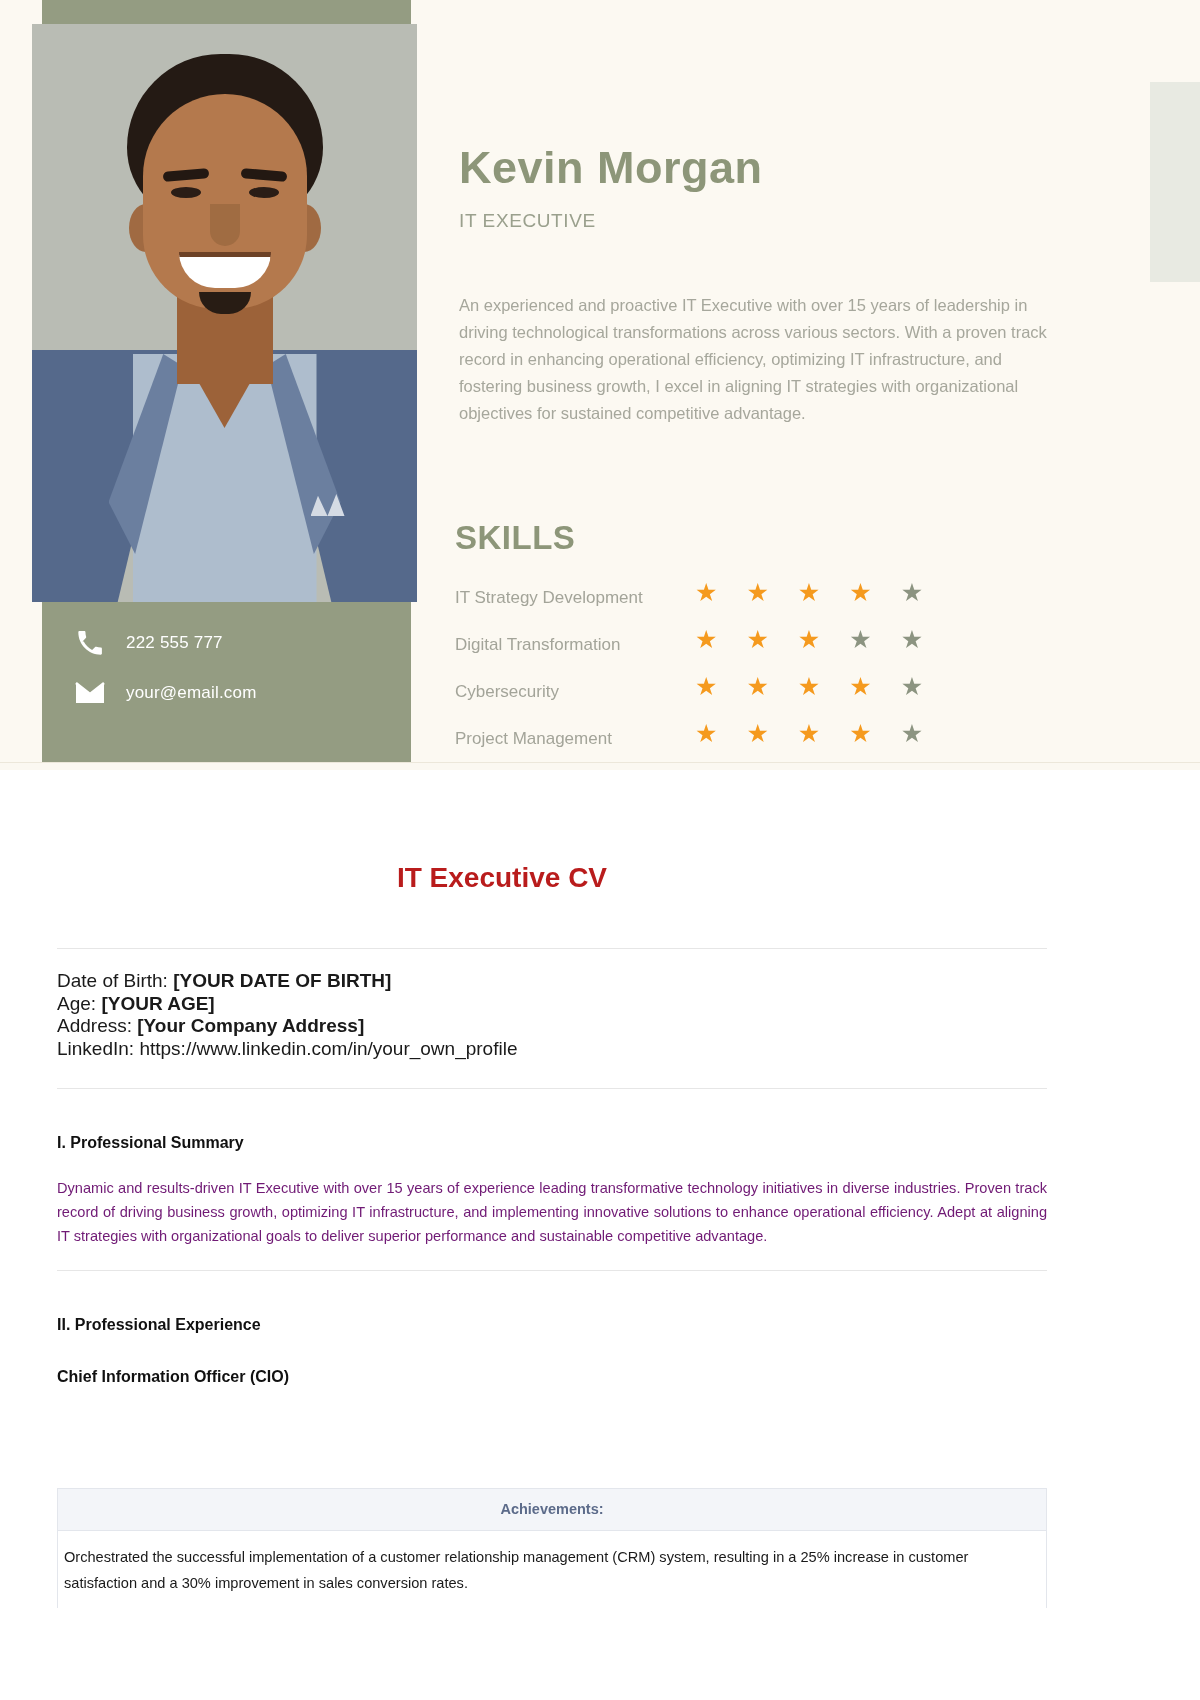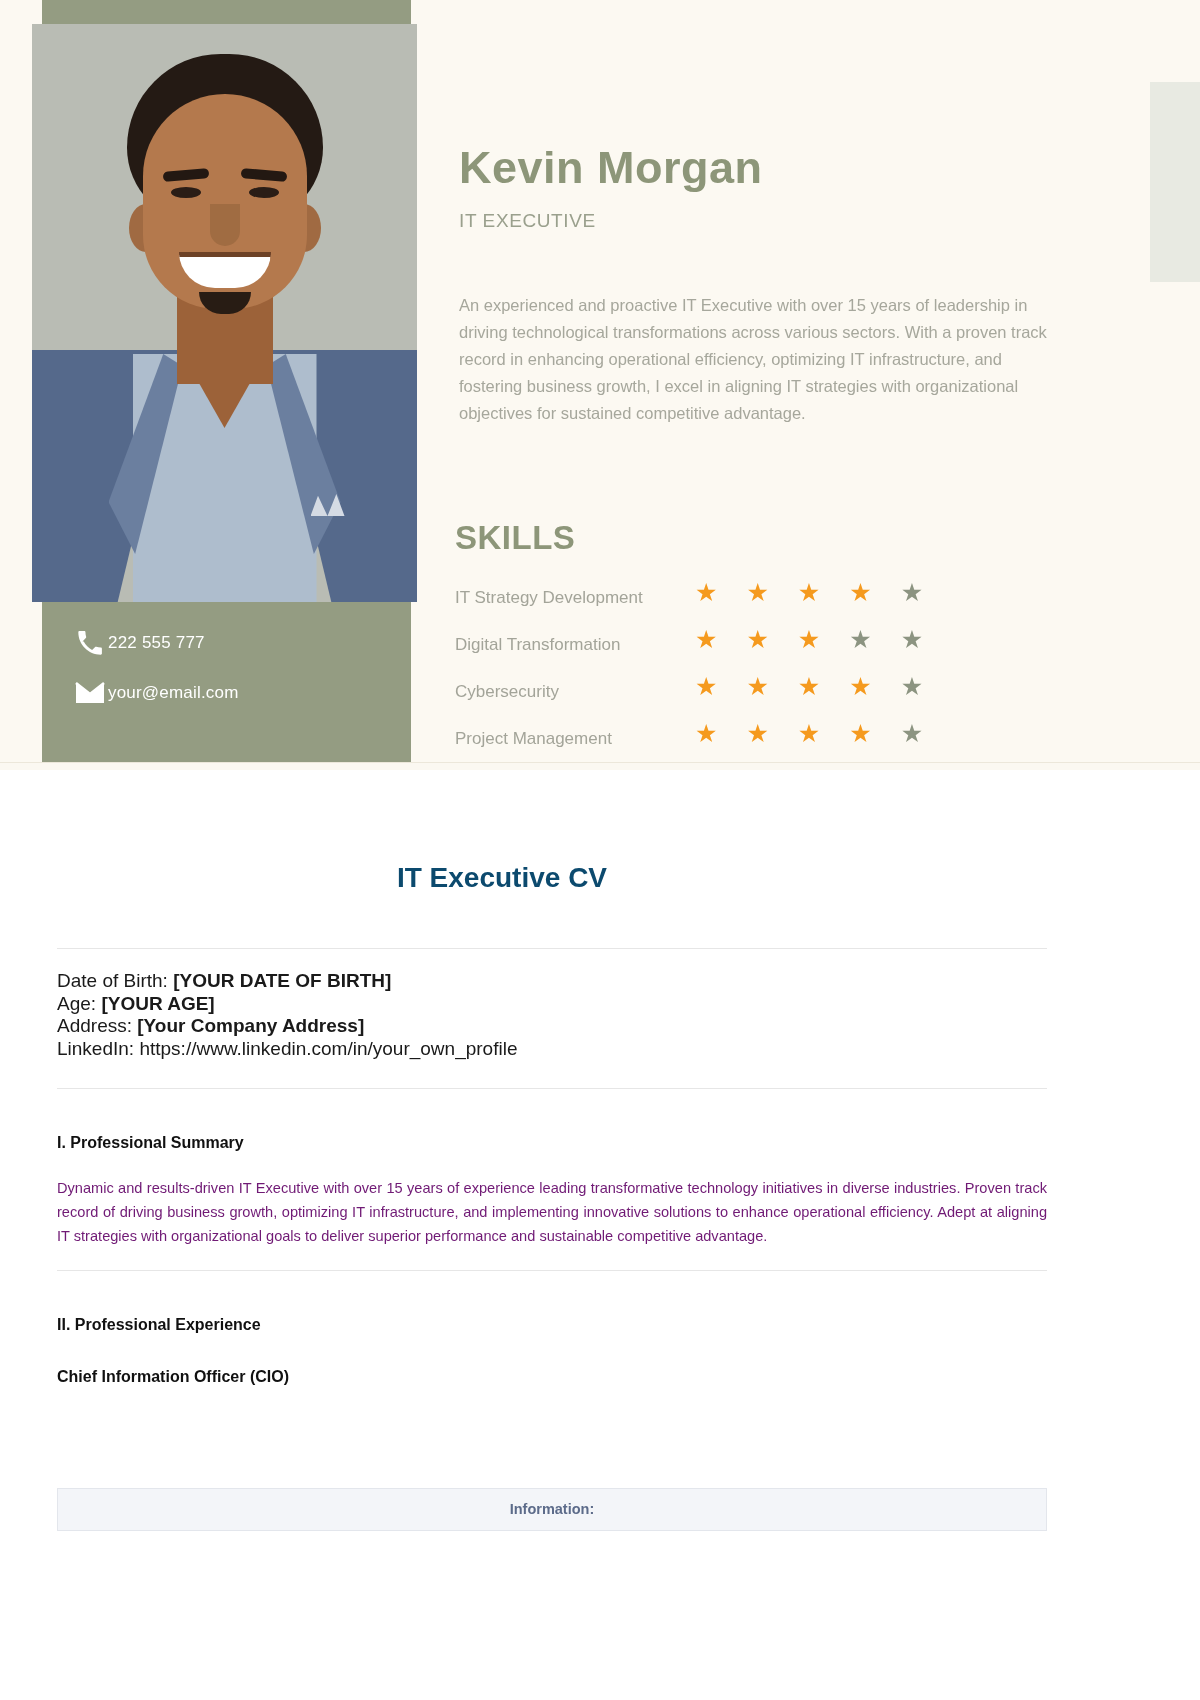--- a/index.html
+++ b/index.html
@@ -123,21 +123,21 @@
     clip-path: polygon(0 100%, 22% 8%, 50% 100%, 76% 0, 100% 100%);
   }
 
   .contact-area {
     position: absolute;
     left: 42px; top: 602px;
     width: 369px; height: 168px;
   }
   .contact-row {
     position: absolute; left: 30px;
-    display: flex; align-items: center; 
+    display: flex; align-items: center; gap: 18px;
   }
   .contact-row.r1 { top: 26px; }
   .contact-row.r2 { top: 76px; }
   .contact-icon { width: 36px; height: 30px; display:flex; align-items:center; justify-content:center; }
   .contact-text { color: #ffffff; font-size: 17px; letter-spacing: .2px; }
   .name {
     position:absolute; left:459px; top:142px;
     font-size: 45px; font-weight: 700; color: #8d9679; letter-spacing: .5px;
   }
   .role {
@@ -168,21 +168,21 @@
   
   .doc {
     position: absolute;
     left: 0; top: 770px;
     width: 1200px; height: 930px;
     background: #ffffff;
     font-family: "Liberation Sans", sans-serif;
   }
   .doc-title {
     position:absolute; left:0; top:92px; width:1004px;
-    text-align:center; font-size: 28px; font-weight: 700; color:#0c4a6e;
+    text-align:center; font-size: 28px; font-weight: 700; color:#b91c1c;
   }
   .hr {
     position:absolute; left:57px; width: 990px; height:1px; background:#e6e6e6;
   }
   .hr1 { top: 178px; }
   .hr2 { top: 318px; }
   .hr3 { top: 500px; }
 
   .details {
     position:absolute; left:57px; top:200px;
@@ -361,17 +361,18 @@
 
     <div class="h2 h2-summary">I. Professional Summary</div>
     <div class="body-p">Dynamic and results-driven IT Executive with over 15 years of experience leading transformative technology initiatives in diverse industries. Proven track record of driving business growth, optimizing IT infrastructure, and implementing innovative solutions to enhance operational efficiency. Adept at aligning IT strategies with organizational goals to deliver superior performance and sustainable competitive advantage.</div>
 
     <div class="hr hr3"></div>
 
     <div class="h2 h2-exp">II. Professional Experience</div>
     <div class="job-title">Chief Information Officer (CIO)</div>
 
     <div class="ach-table">
-      <div class="ach-head">Information:</div>
+      <div class="ach-head">Achievements:</div>
+      <div class="ach-cell">Orchestrated the successful implementation of a customer relationship management (CRM) system, resulting in a 25% increase in customer satisfaction and a 30% improvement in sales conversion rates.</div>
     </div>
 
   </div>
 </div>
 
 </body></html>

